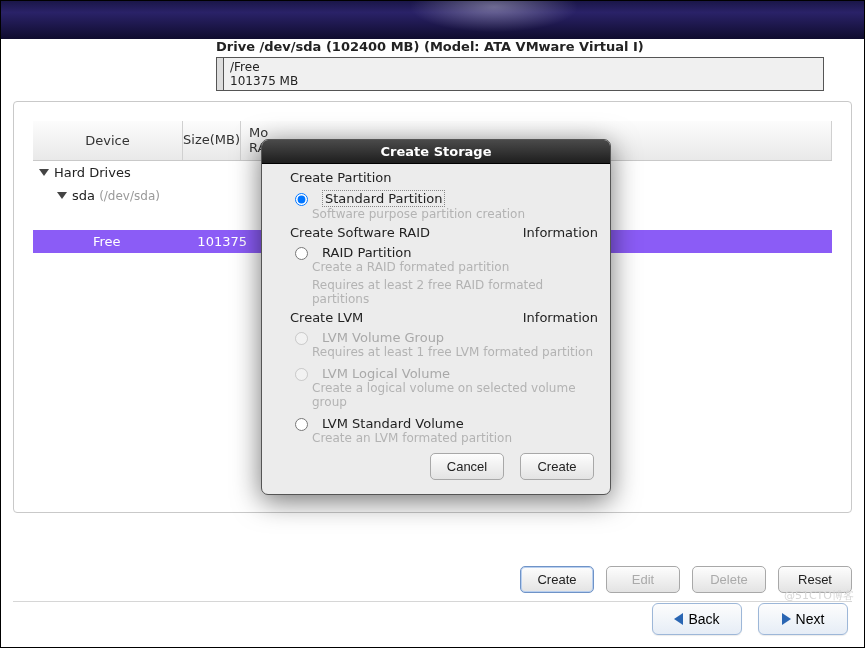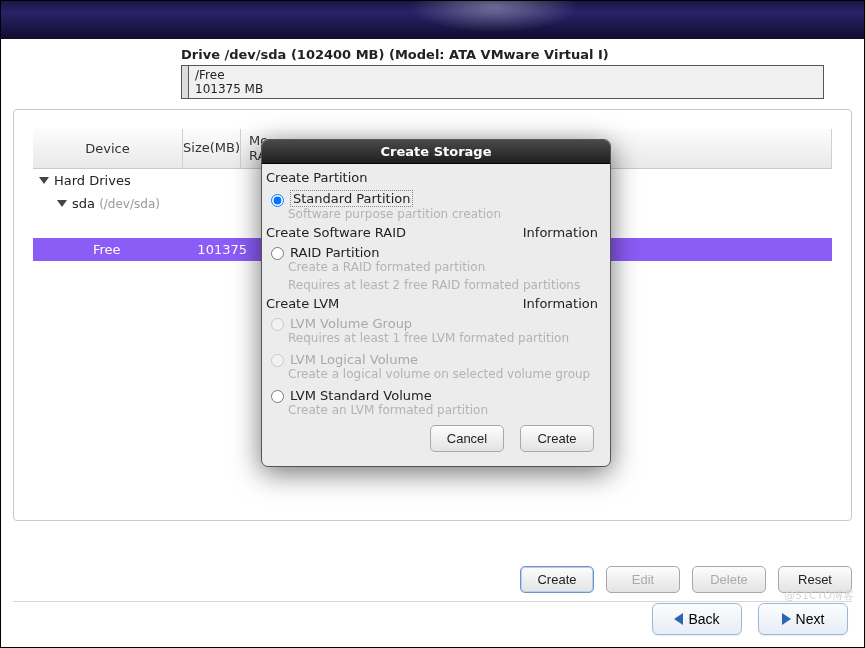--- a/index.html
+++ b/index.html
@@ -24,21 +24,22 @@
     content: "";
     position: absolute;
     right: 260px;
     top: 0;
     width: 220px;
     height: 38px;
     background: radial-gradient(ellipse 120px 36px at 110px 6px, rgba(255,255,255,0.34), rgba(255,255,255,0) 70%);
     border-radius: 0 0 60% 60%;
   }
   .drive-info {
-    padding: 8px 40px 8px 180px;
+    padding: 0 40px 8px 180px;
+    margin-left: 35px;
   }
   .drive-title { font-weight: bold; }
   .drive-box {
     border: 1px solid #555;
     margin-top: 3px;
     height: 34px;
     display: flex;
     background: #f0f0f0;
   }
   .drive-box .used {
@@ -113,31 +114,31 @@
   }
   .dialog-title {
     background: linear-gradient(#4a4a4a,#1e1e1e);
     color: #fff;
     font-weight: bold;
     text-align: center;
     padding: 4px 0;
     border-bottom: 1px solid #000;
   }
   .dialog-body {
-    padding: 4px 12px 10px 4px;
+    padding: 4px 12px 10px 28px;
     font-size: 13px;
   }
   .section-head {
     display: flex;
     justify-content: space-between;
     color: #222;
     margin: 2px 0 2px 0;
   }
   .info-link { color: #222; }
-  .opt { display: flex; align-items: flex-end; gap: 3px; padding: 3px 0 0 0; }
+  .opt { display: flex; align-items: center; gap: 11px; padding: 3px 0 0 0; }
   .opt input[type=radio] { margin-top: 2px; }
   .opt-label {}
   .opt-label.sel { border: 1px dotted #888; padding: 0 2px; }
   .opt.disabled .opt-label { color: #a9a9a9; }
   .opt-desc {
     font-size: 12px;
     color: #b3b3b3;
     margin: 0 0 4px 22px;
   }
   .dialog-buttons {

